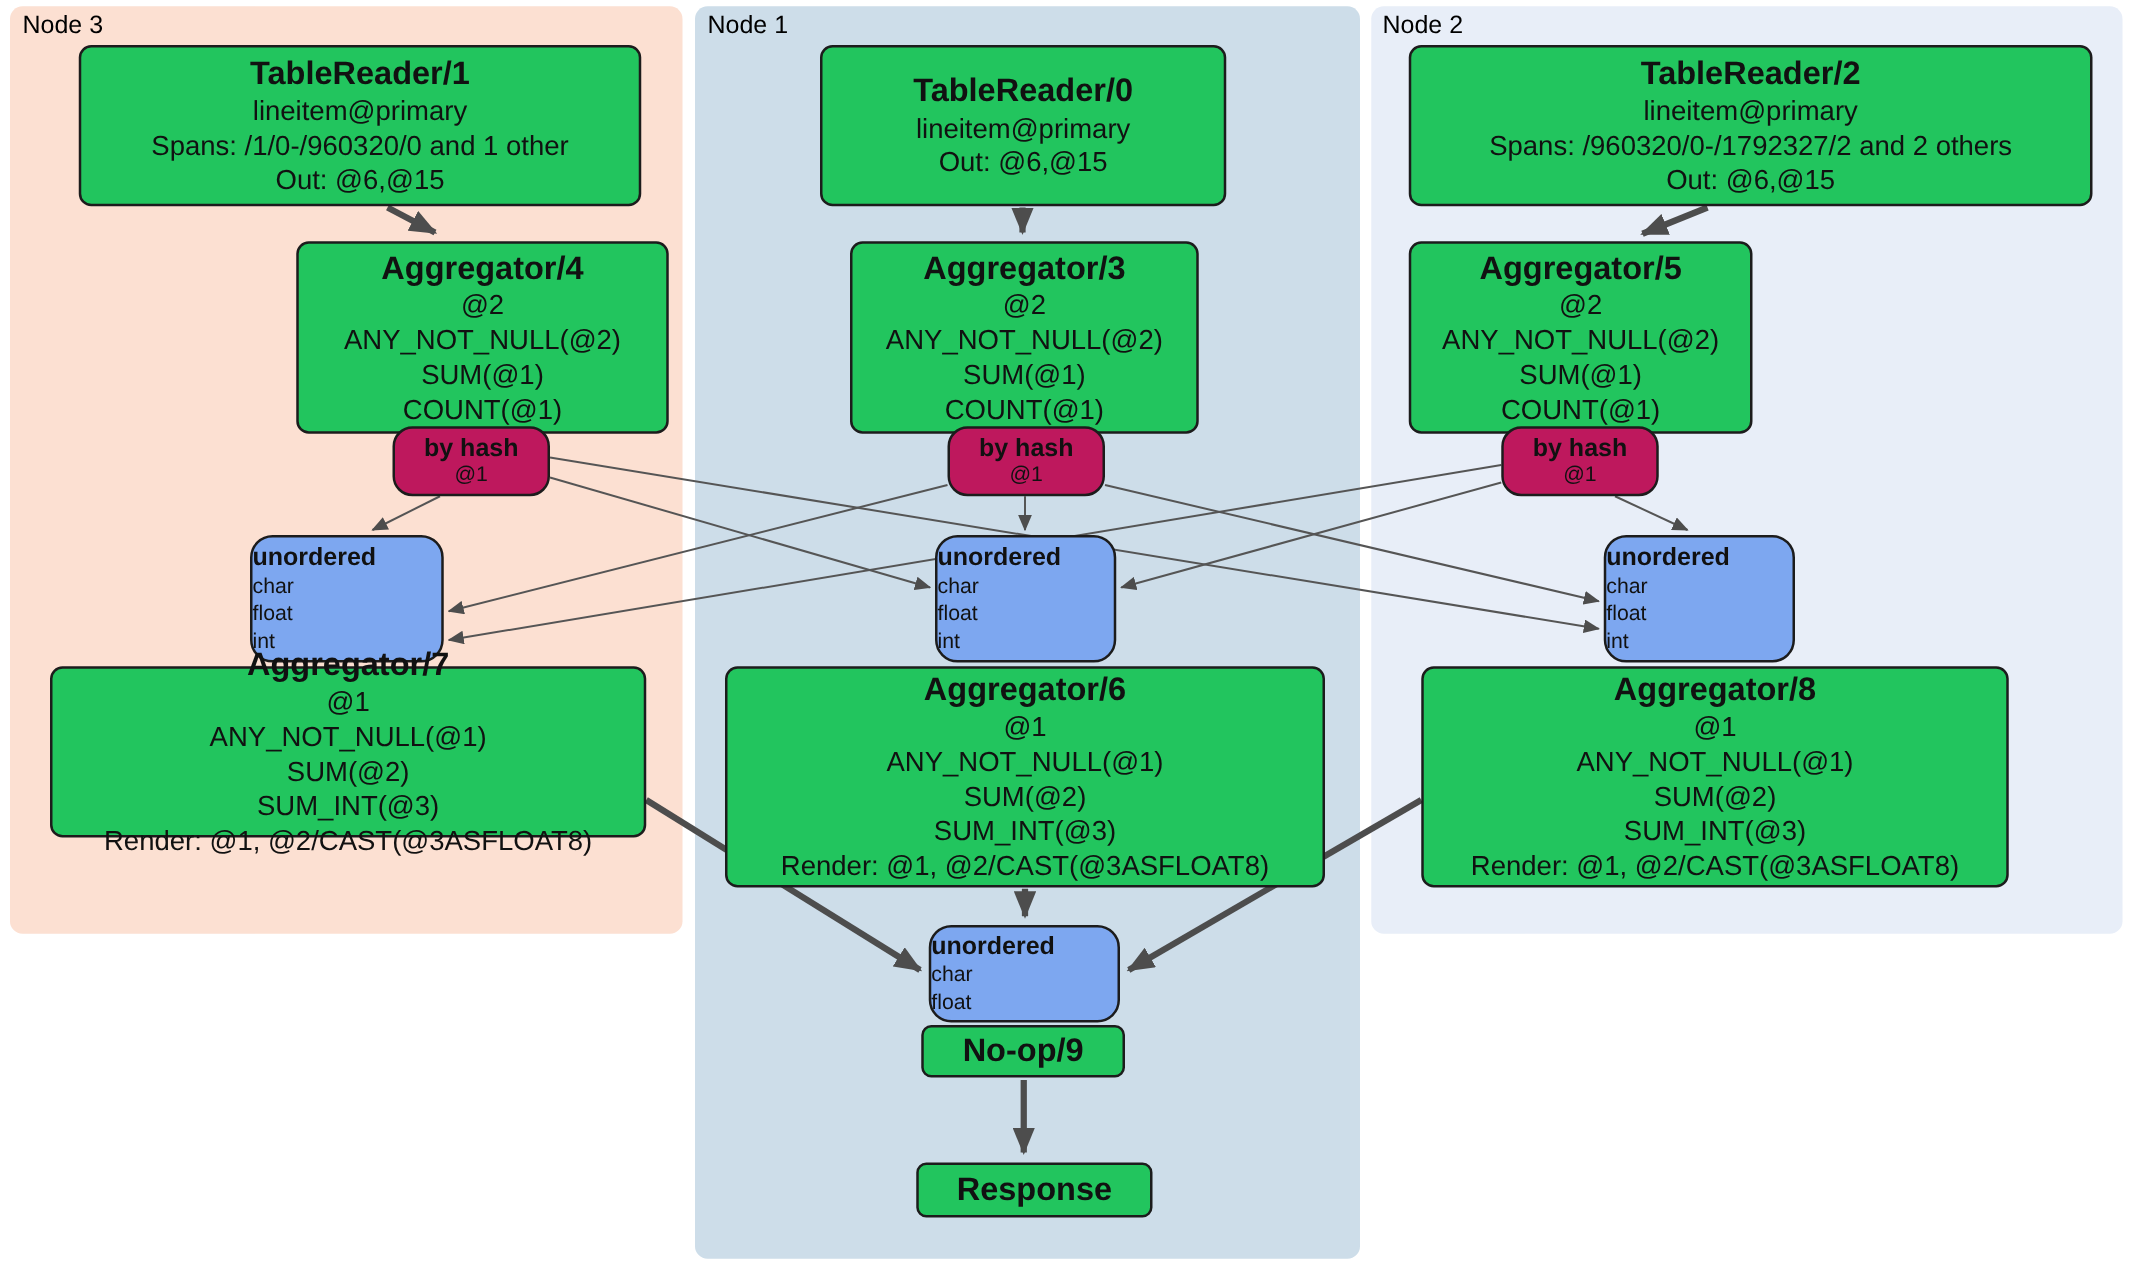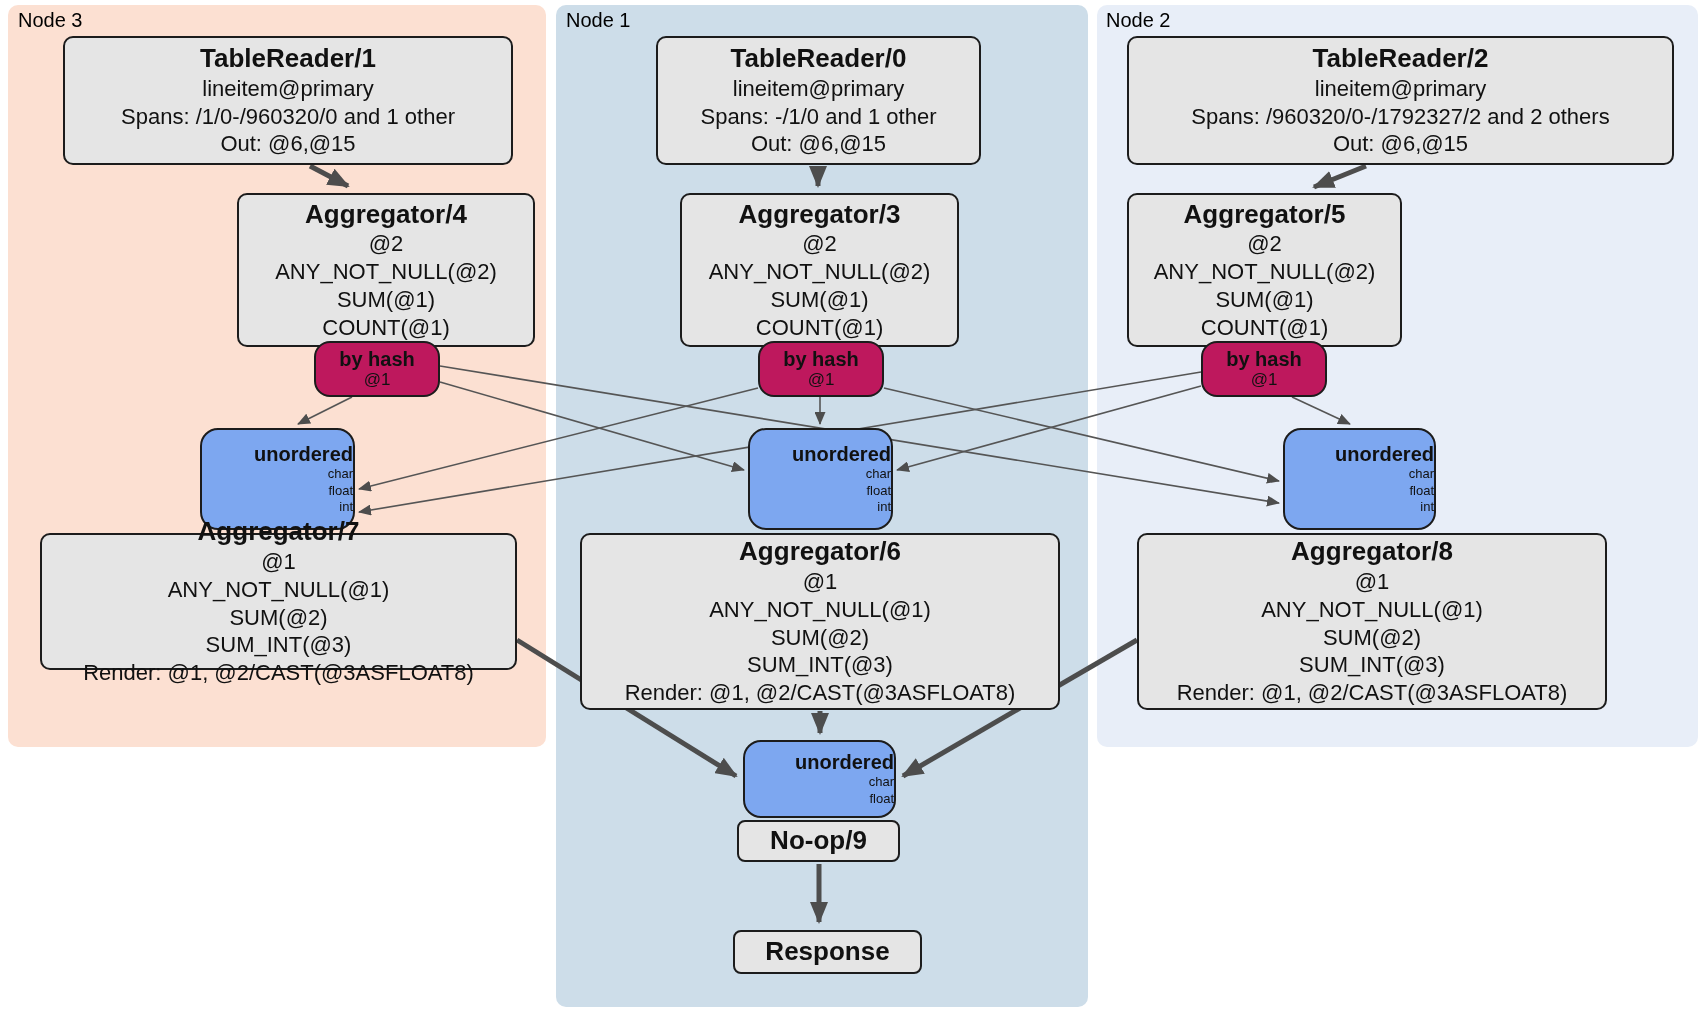--- a/index.html
+++ b/index.html
@@ -4,40 +4,40 @@
 <style>
   html,body{margin:0;padding:0;background:#ffffff;}
   #canvas{
     position:relative;width:1706px;height:1016px;background:#ffffff;overflow:hidden;
     font-family:Liberation Sans, sans-serif;color:#111;
   }
   .region{position:absolute;border-radius:10px;}
   .region-label{position:absolute;font-size:20px;color:#000;}
   #edges{position:absolute;left:0;top:0;pointer-events:none;}
   .pbox{
-    position:absolute;background:#e5e5e5;border:2px solid #1c1c1c;border-radius:10px;
+    position:absolute;background:#22c55e;border:2px solid #1c1c1c;border-radius:10px;
     display:flex;flex-direction:column;align-items:center;justify-content:center;
     text-align:center;box-sizing:border-box;padding:2px 4px;
   }
   .btitle{font-weight:bold;font-size:26px;line-height:1.22;white-space:nowrap;}
   .bline{font-size:22px;line-height:1.26;white-space:nowrap;}
   .router{
     position:absolute;background:#be185d;border:2px solid #1c1c1c;border-radius:16px;
     display:flex;flex-direction:column;align-items:center;justify-content:center;
     text-align:center;box-sizing:border-box;
   }
   .router .rtitle{font-weight:bold;font-size:20px;line-height:1.1;}
   .router .rline{font-size:17px;line-height:1.2;}
   .sync{
     position:absolute;background:#7da7f0;border:2px solid #1c1c1c;border-radius:18px;
-    display:flex;flex-direction:column;align-items:flex-end;justify-content:center;
+    display:flex;flex-direction:column;align-items:flex-start;justify-content:center;
     text-align:center;box-sizing:border-box;
   }
   .sync .stitle{font-weight:bold;font-size:20px;line-height:1.2;}
-  .sync .sline{font-size:13px;line-height:1.3;}
+  .sync .sline{font-size:17px;line-height:1.3;}
 </style>
 </head>
 <body>
 
 <div id="canvas">
 
   <div class="region" style="left:8px;top:5px;width:538px;height:742px;background:#fce0d2;"></div>
   <div class="region" style="left:556px;top:5px;width:532px;height:1002px;background:#cddde9;"></div>
   <div class="region" style="left:1097px;top:5px;width:601px;height:742px;background:#e8eef8;"></div>
 
@@ -110,21 +110,20 @@
     <div class="bline">@1</div>
     <div class="bline">ANY_NOT_NULL(@1)</div>
     <div class="bline">SUM(@2)</div>
     <div class="bline">SUM_INT(@3)</div>
     <div class="bline">Render: @1, @2/CAST(@3ASFLOAT8)</div>
   </div>
 
   <div class="pbox" style="left:656px;top:36px;width:325px;height:129px;">
     <div class="btitle">TableReader/0</div>
     <div class="bline">lineitem@primary</div>
-    <div class="bline">Spans: -/1/0 and 1 other</div>
     <div class="bline">Out: @6,@15</div>
   </div>
 
   <div class="pbox" style="left:680px;top:193px;width:279px;height:154px;">
     <div class="btitle">Aggregator/3</div>
     <div class="bline">@2</div>
     <div class="bline">ANY_NOT_NULL(@2)</div>
     <div class="bline">SUM(@1)</div>
     <div class="bline">COUNT(@1)</div>
   </div>

